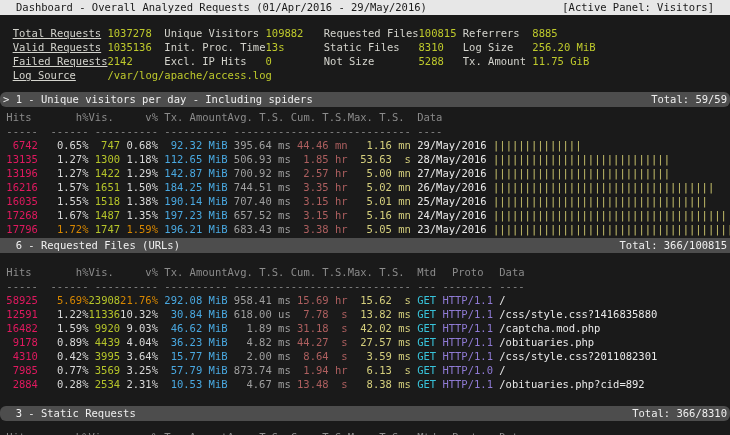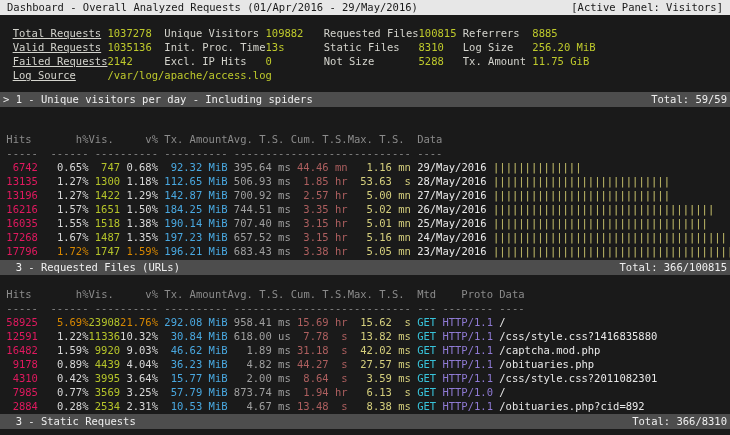--- a/index.html
+++ b/index.html
@@ -4,56 +4,56 @@
 <style>
   html,body{margin:0;padding:0;background:#000;}
   .screen{
     position:relative;width:730px;height:435px;overflow:hidden;
     background:#1a1a1a;
     font-family:"DejaVu Sans Mono",monospace;
     font-size:10.5px;line-height:14px;color:#d8d8d8;
   }
   .topbar{
     height:15px;line-height:15px;background:#e7e7e7;color:#181818;
-    display:flex;justify-content:space-between;padding:0 7px;white-space:pre;
+    display:flex;justify-content:space-between;padding:0 16px;white-space:pre;
   }
   .summary{margin-top:11px;}
   .sline{height:14px;white-space:pre;}
   .sline span{display:inline-block;vertical-align:top;white-space:pre;overflow:visible;}
   .sind{width:2ch;}
   .sl{color:#d4d4cd;}
   .sv{color:#bec92c;}
   .s1l{width:15ch;text-decoration:underline;} .s1v{width:9ch;}
   .s2l{width:16ch;} .s2v{width:7ch;}
   .s3l{width:15ch;margin-left:14px;} .s3v{width:7ch;}
   .s4l{width:11ch;}
   .pbar{
     height:15px;line-height:15px;background:#4d4d4d;color:#efefef;
     display:flex;justify-content:space-between;padding:0 3px;white-space:pre;
   }
-  .pbar1{margin-top:10px;}
+  .pbar1{margin-top:10px;border-radius:6px;}
   .pbar2{margin-top:2px;}
-  .pbar3{margin-top:1px;}
-  .tbody1{padding-top:25px;}
+  .pbar3{margin-top:15px;border-radius:6px;}
+  .tbody1{padding-top:3px;}
   .tbody2{padding-top:12px;}
   .tbody3{padding-top:9px;}
   .trow{height:14px;white-space:pre;}
   .c{display:inline-block;text-align:right;white-space:pre;vertical-align:top;}
   .f-hits {width:6ch; color:#e0195f;}
   .f-hp   {width:8ch; color:#d8d8d8;}
   .f-vis  {width:5ch; color:#b5c42a;}
   .f-vp   {width:6ch; color:#d8d8d8;}
   .f-tx   {width:11ch;color:#49a8e0;}
   .f-avg  {width:10ch;color:#9f9f9f;}
   .f-cum  {width:9ch; color:#ad5f5f;}
   .f-max  {width:10ch;color:#d5cf7d;}
   .f-data {margin-left:1ch;text-align:left;color:#e8e8e8;}
   .f-bars {margin-left:1ch;text-align:left;color:#cdc66e;}
   .f-mtd  {width:3ch;margin-left:1ch;text-align:left;color:#38c3da;}
-  .f-proto{width:8ch;margin-left:1ch;text-align:right;color:#8f7ad4;}
+  .f-proto{width:8ch;margin-left:1ch;text-align:center;color:#8f7ad4;}
   .trow .hl{color:#d78700;}
   .thead .c,.dashline .c{color:#8b8b8b;}
   .thead .f-hits{text-align:left;text-indent:1ch;}
   .thead .f-vis{text-align:left;}
   .thead .f-avg,.thead .f-cum,.thead .f-max{text-align:left;}
 </style>
 </head>
 <body>
 
 <div class="screen">
@@ -83,21 +83,21 @@
         <div class="trow"><span class="c f-hits">13196</span><span class="c f-hp">1.27%</span><span class="c f-vis">1422</span><span class="c f-vp">1.29%</span><span class="c f-tx">142.87 MiB</span><span class="c f-avg">700.92 ms</span><span class="c f-cum">2.57 hr</span><span class="c f-max">5.00 mn</span><span class="c f-data">27/May/2016</span><span class="c f-bars">||||||||||||||||||||||||||||</span></div>
         <div class="trow"><span class="c f-hits">16216</span><span class="c f-hp">1.57%</span><span class="c f-vis">1651</span><span class="c f-vp">1.50%</span><span class="c f-tx">184.25 MiB</span><span class="c f-avg">744.51 ms</span><span class="c f-cum">3.35 hr</span><span class="c f-max">5.02 mn</span><span class="c f-data">26/May/2016</span><span class="c f-bars">|||||||||||||||||||||||||||||||||||</span></div>
         <div class="trow"><span class="c f-hits">16035</span><span class="c f-hp">1.55%</span><span class="c f-vis">1518</span><span class="c f-vp">1.38%</span><span class="c f-tx">190.14 MiB</span><span class="c f-avg">707.40 ms</span><span class="c f-cum">3.15 hr</span><span class="c f-max">5.01 mn</span><span class="c f-data">25/May/2016</span><span class="c f-bars">||||||||||||||||||||||||||||||||||</span></div>
         <div class="trow"><span class="c f-hits">17268</span><span class="c f-hp">1.67%</span><span class="c f-vis">1487</span><span class="c f-vp">1.35%</span><span class="c f-tx">197.23 MiB</span><span class="c f-avg">657.52 ms</span><span class="c f-cum">3.15 hr</span><span class="c f-max">5.16 mn</span><span class="c f-data">24/May/2016</span><span class="c f-bars">|||||||||||||||||||||||||||||||||||||</span></div>
         <div class="trow"><span class="c f-hits">17796</span><span class="c f-hp hl">1.72%</span><span class="c f-vis">1747</span><span class="c f-vp hl">1.59%</span><span class="c f-tx">196.21 MiB</span><span class="c f-avg">683.43 ms</span><span class="c f-cum">3.38 hr</span><span class="c f-max">5.05 mn</span><span class="c f-data">23/May/2016</span><span class="c f-bars">||||||||||||||||||||||||||||||||||||||</span></div>
       </div>
   </section>
 
   <section>
     <div class="pbar pbar2">
-      <span class="ptitle">  3 - Requested Files (URLs)</span>
+      <span class="ptitle">  6 - Requested Files (URLs)</span>
       <span class="ptotal">Total: 366/100815</span>
     </div>
     <div class="tbody tbody2">
         <div class="trow thead"><span class="c f-hits">Hits</span><span class="c f-hp">h%</span><span class="c f-vis">Vis.</span><span class="c f-vp">v%</span><span class="c f-tx">Tx. Amount</span><span class="c f-avg">Avg. T.S.</span><span class="c f-cum">Cum. T.S.</span><span class="c f-max">Max. T.S.</span><span class="c f-mtd">Mtd</span><span class="c f-proto">Proto</span><span class="c f-data">Data</span></div>
         <div class="trow dashline"><span class="c f-hits">-----</span><span class="c f-hp">------</span><span class="c f-vis">----</span><span class="c f-vp">------</span><span class="c f-tx">----------</span><span class="c f-avg">---------</span><span class="c f-cum">---------</span><span class="c f-max">----------</span><span class="c f-mtd">---</span><span class="c f-proto">--------</span><span class="c f-data">----</span></div>
         <div class="trow"><span class="c f-hits">58925</span><span class="c f-hp hl">5.69%</span><span class="c f-vis">23908</span><span class="c f-vp hl">21.76%</span><span class="c f-tx">292.08 MiB</span><span class="c f-avg">958.41 ms</span><span class="c f-cum">15.69 hr</span><span class="c f-max">15.62  s</span><span class="c f-mtd">GET</span><span class="c f-proto">HTTP/1.1</span><span class="c f-data">/</span></div>
         <div class="trow"><span class="c f-hits">12591</span><span class="c f-hp">1.22%</span><span class="c f-vis">11336</span><span class="c f-vp">10.32%</span><span class="c f-tx">30.84 MiB</span><span class="c f-avg">618.00 us</span><span class="c f-cum">7.78  s</span><span class="c f-max">13.82 ms</span><span class="c f-mtd">GET</span><span class="c f-proto">HTTP/1.1</span><span class="c f-data">/css/style.css?1416835880</span></div>
         <div class="trow"><span class="c f-hits">16482</span><span class="c f-hp">1.59%</span><span class="c f-vis">9920</span><span class="c f-vp">9.03%</span><span class="c f-tx">46.62 MiB</span><span class="c f-avg">1.89 ms</span><span class="c f-cum">31.18  s</span><span class="c f-max">42.02 ms</span><span class="c f-mtd">GET</span><span class="c f-proto">HTTP/1.1</span><span class="c f-data">/captcha.mod.php</span></div>
         <div class="trow"><span class="c f-hits">9178</span><span class="c f-hp">0.89%</span><span class="c f-vis">4439</span><span class="c f-vp">4.04%</span><span class="c f-tx">36.23 MiB</span><span class="c f-avg">4.82 ms</span><span class="c f-cum">44.27  s</span><span class="c f-max">27.57 ms</span><span class="c f-mtd">GET</span><span class="c f-proto">HTTP/1.1</span><span class="c f-data">/obituaries.php</span></div>
         <div class="trow"><span class="c f-hits">4310</span><span class="c f-hp">0.42%</span><span class="c f-vis">3995</span><span class="c f-vp">3.64%</span><span class="c f-tx">15.77 MiB</span><span class="c f-avg">2.00 ms</span><span class="c f-cum">8.64  s</span><span class="c f-max">3.59 ms</span><span class="c f-mtd">GET</span><span class="c f-proto">HTTP/1.1</span><span class="c f-data">/css/style.css?2011082301</span></div>

